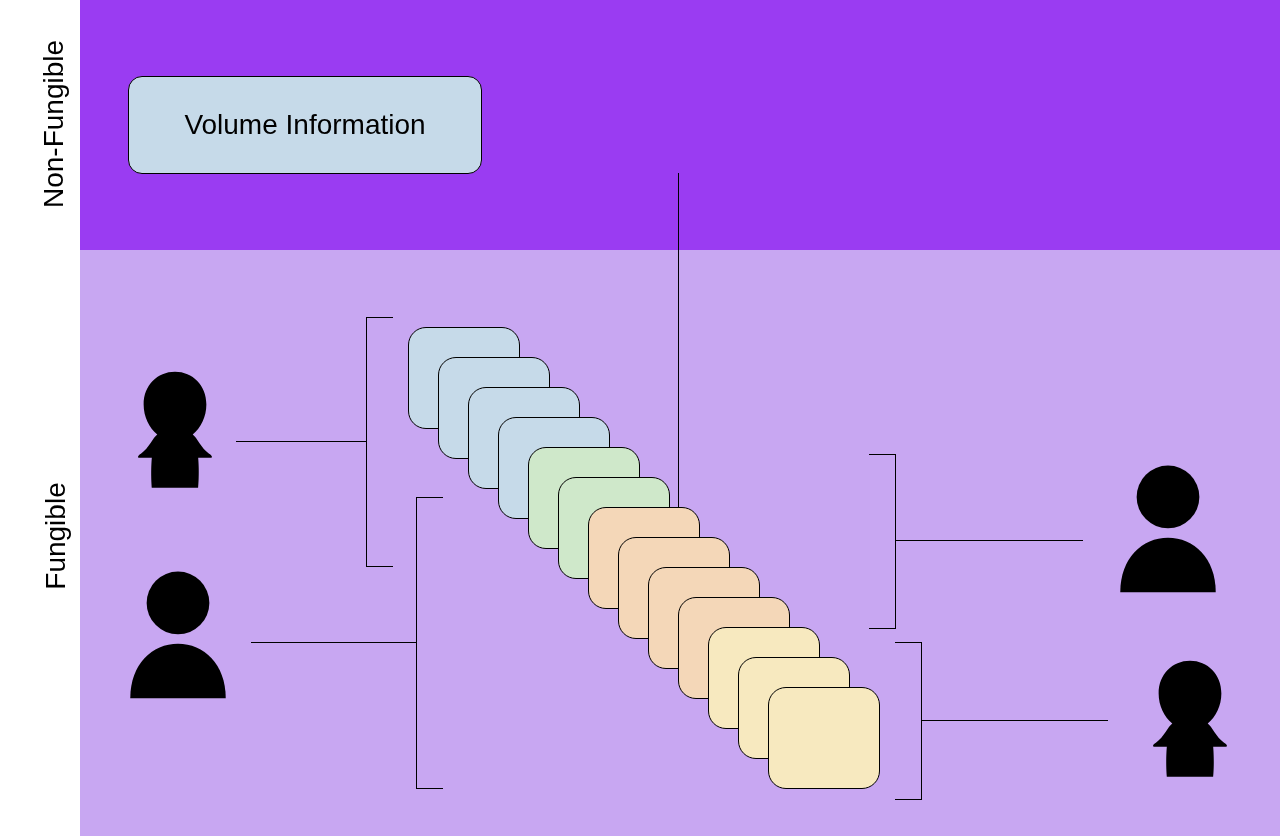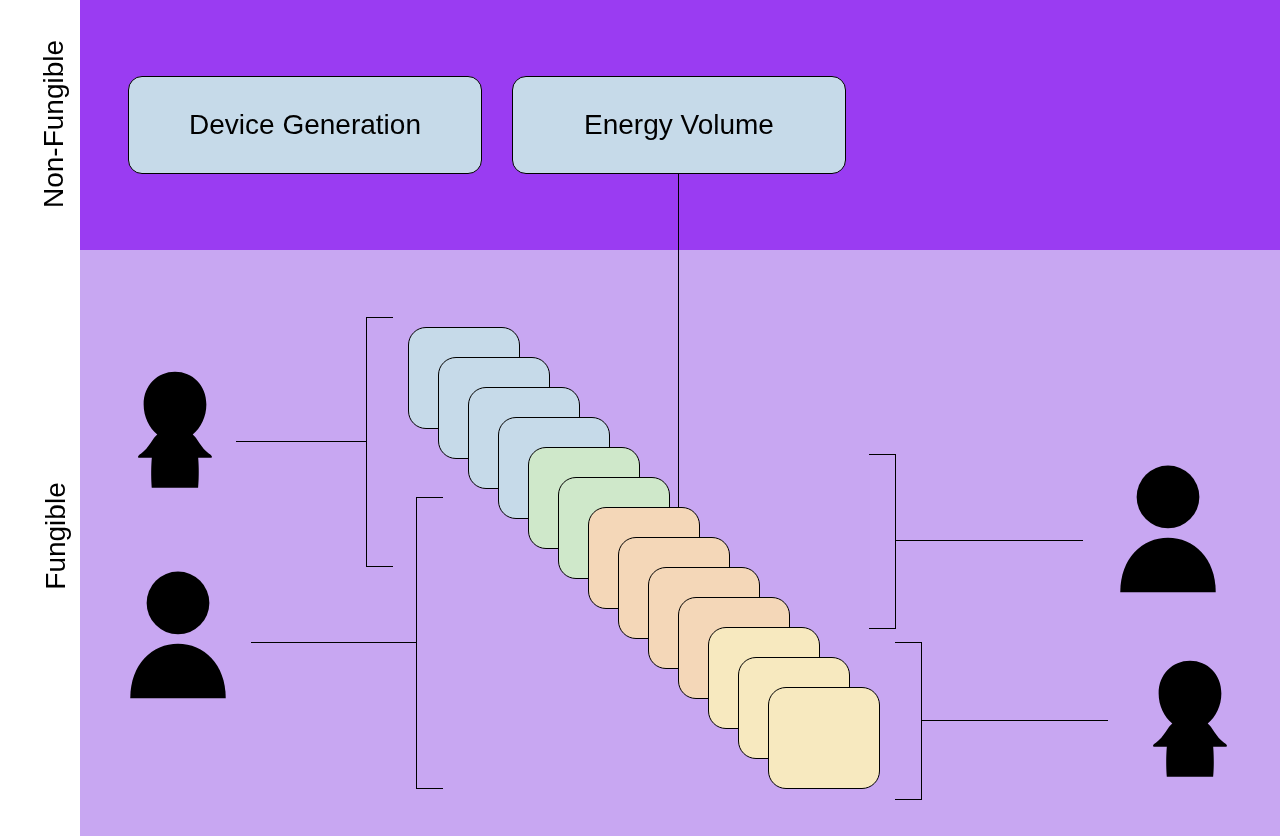--- a/index.html
+++ b/index.html
@@ -24,22 +24,21 @@
 </head>
 <body>
 <div class="root">
 
 <div class="label-v" style="left:-30px;top:108px">Non-Fungible</div>
 <div class="label-v" style="left:2px;top:520px">Fungible</div>
 
 <div class="band top-band"></div>
 <div class="band bot-band"></div>
 
-<div class="info-box" style="left:128px;top:76px;width:352px">Device Generation</div>
-<div class="info-box" style="left:512px;top:76px;width:332px">Energy Volume</div>
+<div class="info-box" style="left:128px;top:76px;width:352px">Volume Information</div>
 
 <div class="vline" style="left:678px;top:173px;height:357px"></div>
 
 <div class="card blue" style="left:408px;top:327px"></div>
 <div class="card blue" style="left:438px;top:357px"></div>
 <div class="card blue" style="left:468px;top:387px"></div>
 <div class="card blue" style="left:498px;top:417px"></div>
 <div class="card green" style="left:528px;top:447px"></div>
 <div class="card green" style="left:558px;top:477px"></div>
 <div class="card peach" style="left:588px;top:507px"></div>

